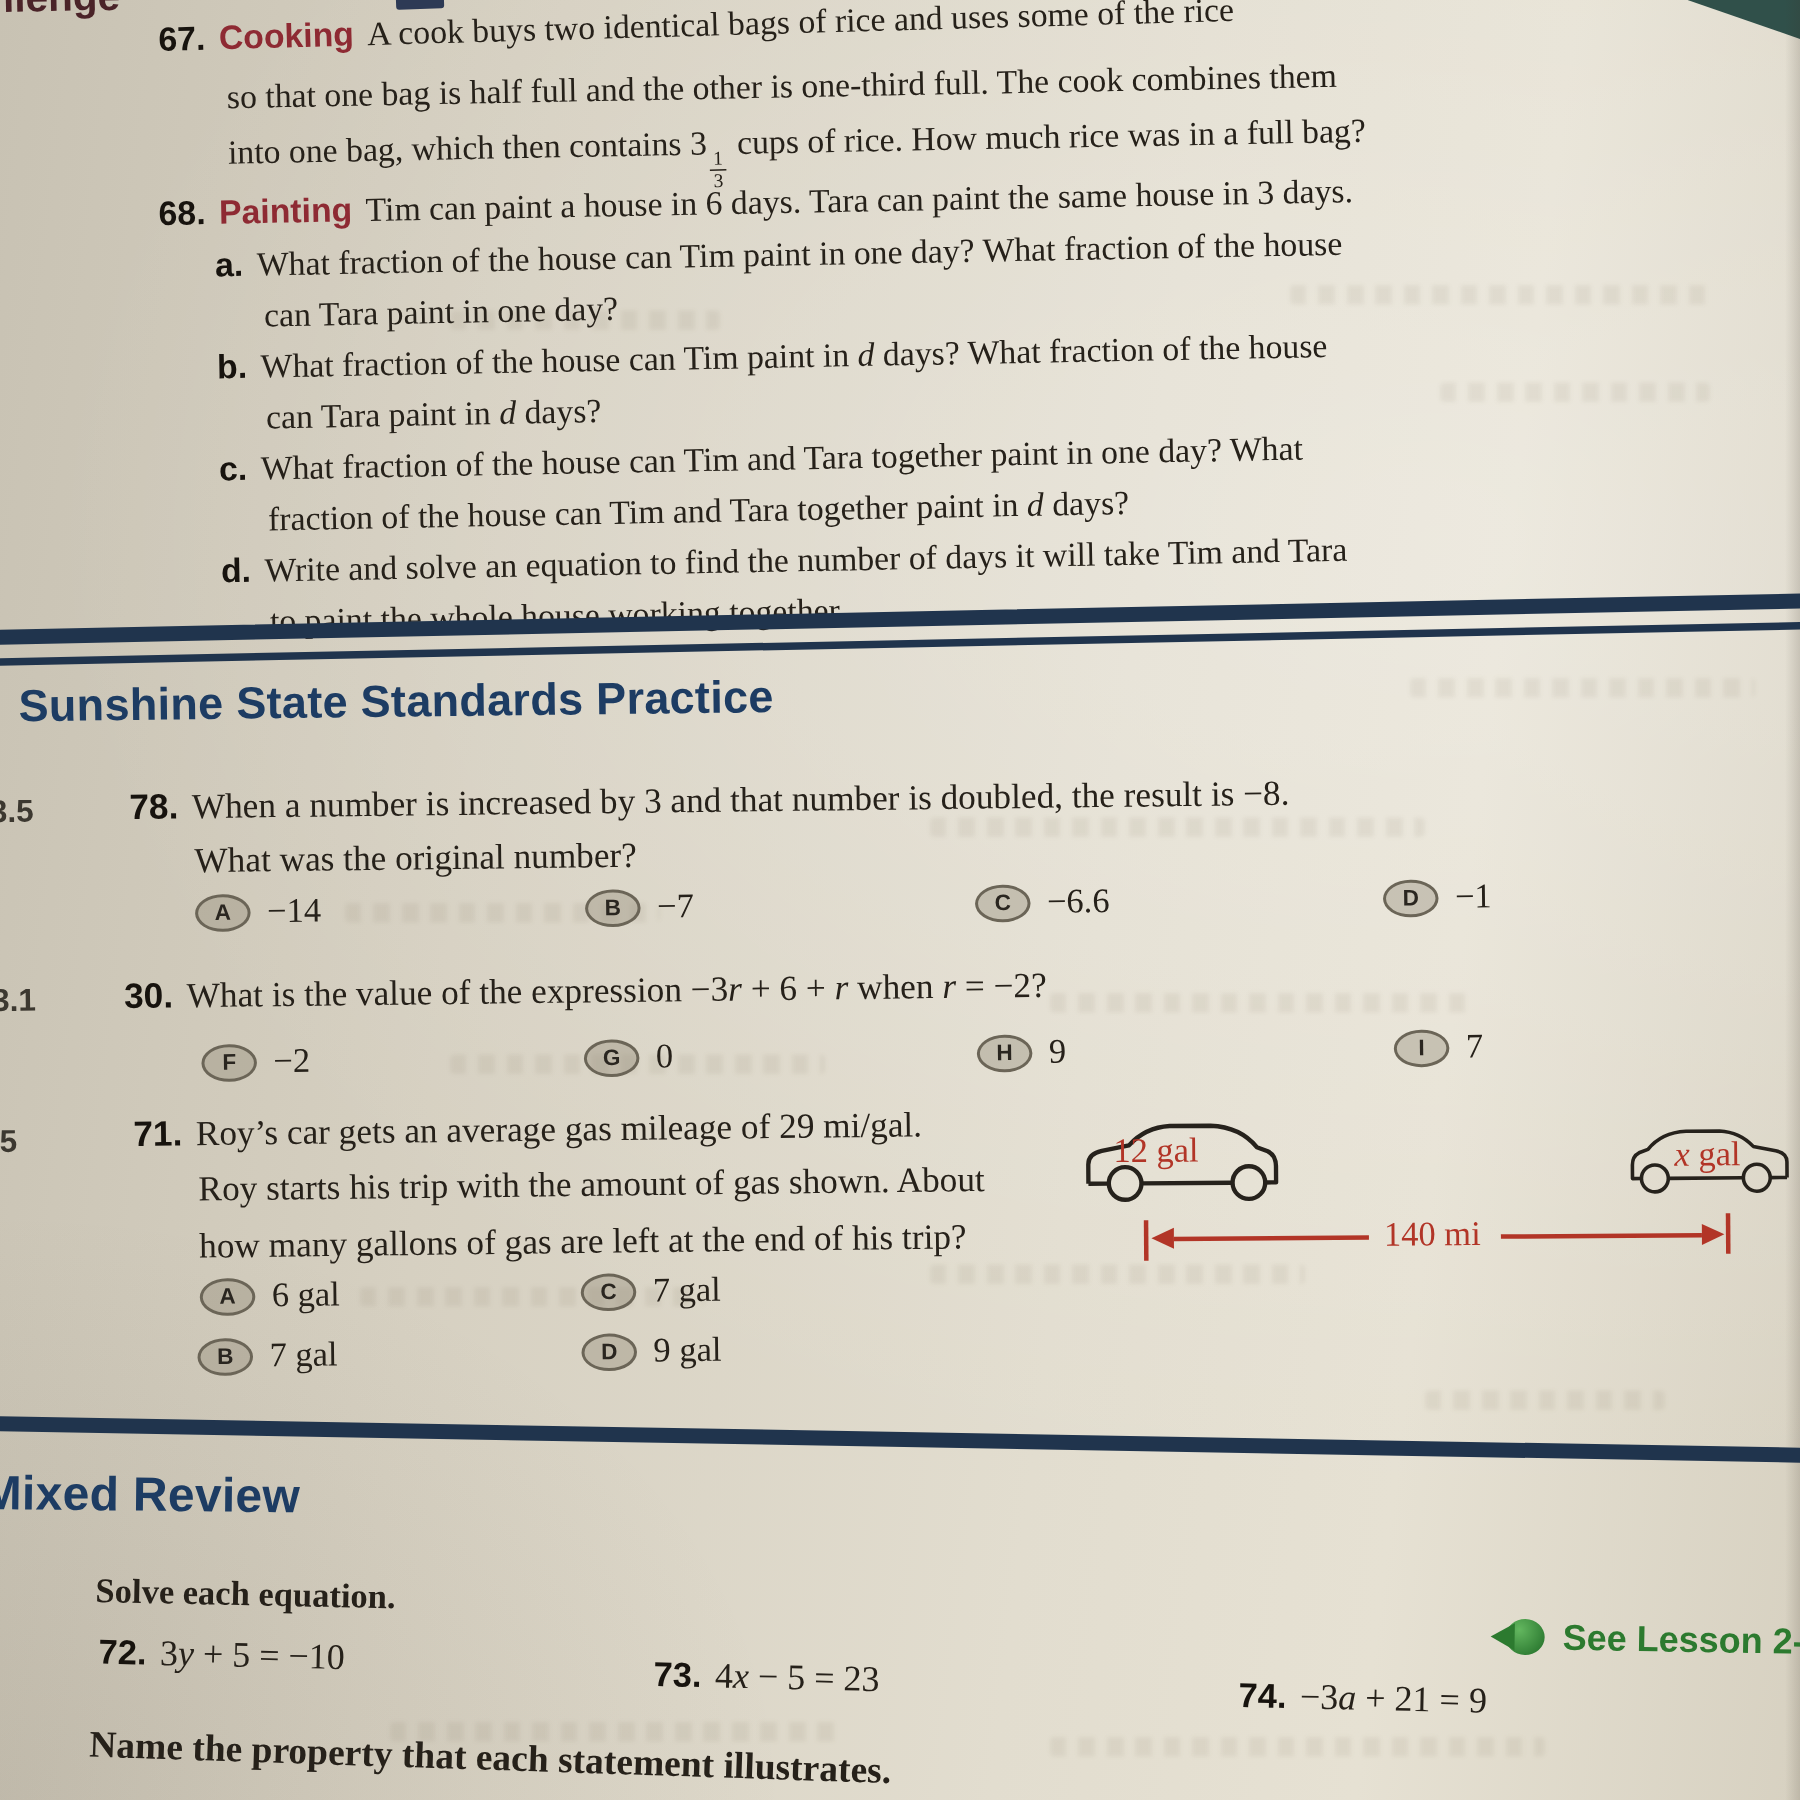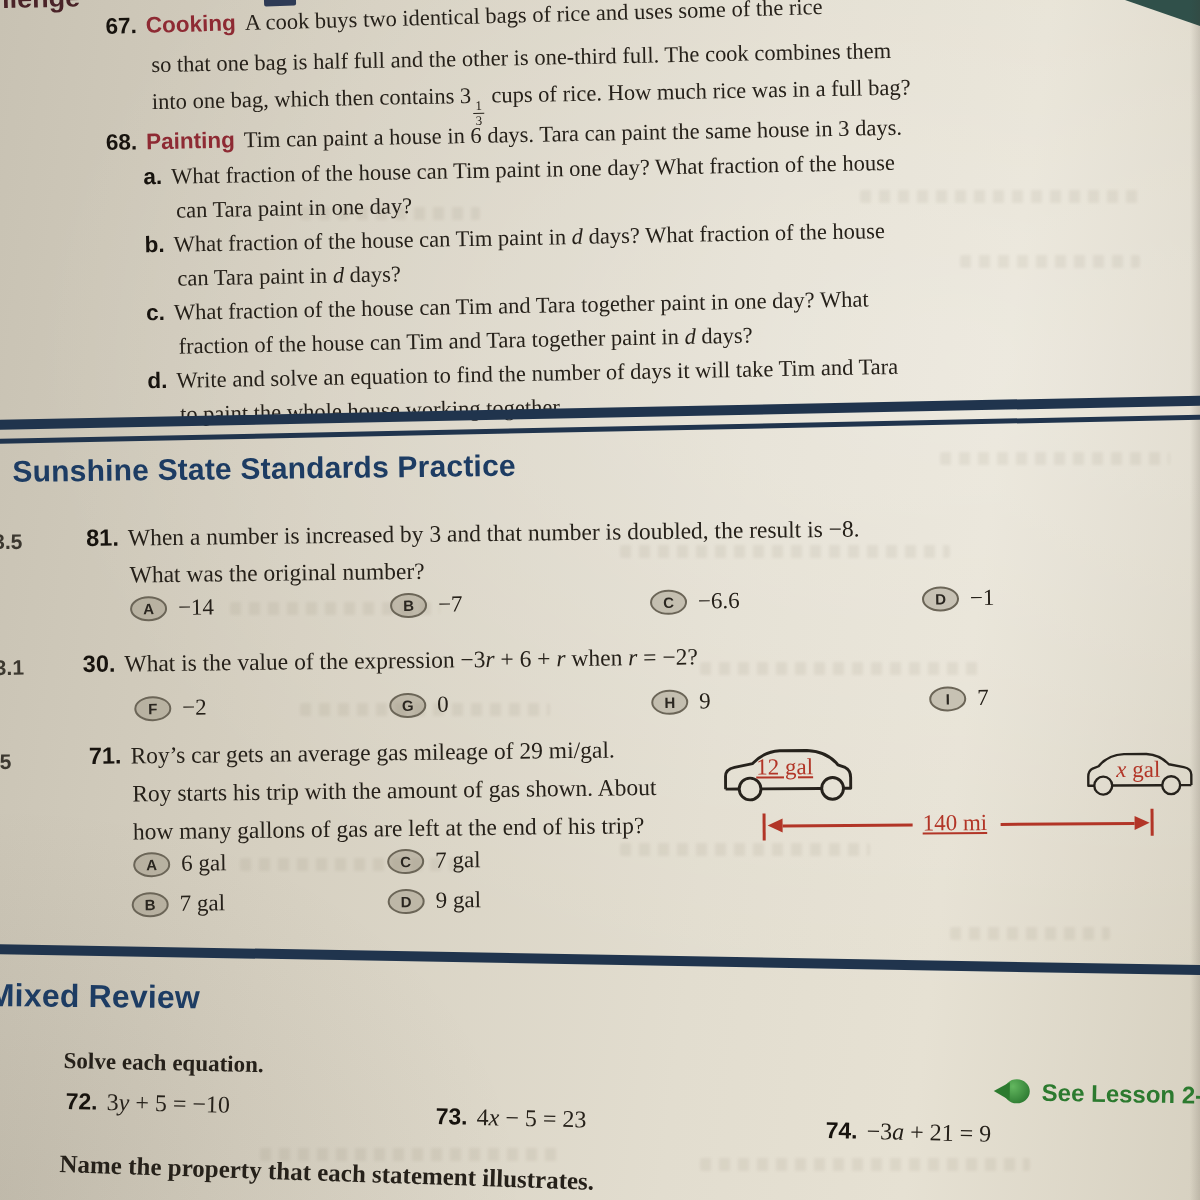--- a/index.html
+++ b/index.html
@@ -121,21 +121,21 @@
     <div class="rule" style="width:100%;height:10px;border-radius:2px;"></div>
     <div class="rule" style="width:100%;height:5px;margin-top:9px;"></div>
   </div>
 
   <div class="abs" style="left:0;top:0;width:1200px;height:940px;transform:rotate(-0.7deg);transform-origin:0 440px;">
 
     <div class="abs h1" style="left:12px;top:455px;">Sunshine State Standards Practice</div>
 
     <div class="abs code" style="left:-8px;top:530px;">3.5</div>
     <div class="abs row" style="left:85px;top:526px;">
-      <span class="num big">81.</span>
+      <span class="num big">78.</span>
       <span class="t big">When a number is increased by 3 and that number is doubled, the result is −8.</span>
     </div>
     <div class="abs t big" style="left:128px;top:563px;">What was the original number?</div>
     <div class="abs opt" style="left:128px;top:597px;">
       <span class="oval">A</span>
       <span class="optval">−14</span>
     </div>
     <div class="abs opt" style="left:388px;top:597px;">
       <span class="oval">B</span>
       <span class="optval">−7</span>
@@ -195,33 +195,33 @@
       <span class="optval">9 gal</span>
     </div>
   </div>
 
   <div class="abs" style="left:700px;top:738px;width:500px;height:115px;transform:rotate(-0.4deg);transform-origin:0 0;">
     <svg class="abs" style="left:18px;top:4px;" width="136" height="62" viewBox="0 0 150 64">
       <path d="M8 50 L8 36 Q8 28 18 26 L38 22 Q50 9 68 8 L98 8 Q120 9 132 24 L140 27 Q146 30 146 38 L146 50 L138 50 M8 50 L23 50 M47 50 L114 50" fill="none" stroke="#26221c" stroke-width="3.2" stroke-linejoin="round"></path>
       <circle cx="35" cy="50" r="12" fill="none" stroke="#26221c" stroke-width="3.2"></circle>
       <circle cx="126" cy="50" r="12" fill="none" stroke="#26221c" stroke-width="3.2"></circle>
     </svg>
-    <div class="dlabel" style="left:56px;top:17px;text-decoration:underline;">12 gal</div>
+    <div class="dlabel" style="left:42px;top:17px;">12 gal</div>
 
     <svg class="abs" style="left:385px;top:8px;transform:scaleX(-1);" width="112" height="58" viewBox="0 0 150 64">
       <path d="M8 50 L8 36 Q8 28 18 26 L38 22 Q50 9 68 8 L98 8 Q120 9 132 24 L140 27 Q146 30 146 38 L146 50 L138 50 M8 50 L23 50 M47 50 L114 50" fill="none" stroke="#26221c" stroke-width="3.2" stroke-linejoin="round"></path>
       <circle cx="35" cy="50" r="12" fill="none" stroke="#26221c" stroke-width="3.2"></circle>
       <circle cx="126" cy="50" r="12" fill="none" stroke="#26221c" stroke-width="3.2"></circle>
     </svg>
     <div class="dlabel" style="left:416px;top:22px;"><span class="var">x</span><span> gal</span></div>
 
     <div class="tick" style="left:62px;top:76px;height:27px;"></div>
     <div class="ah-l" style="left:67px;top:81px;"></div>
     <div class="aline" style="left:82px;top:87px;width:130px;"></div>
-    <div class="dlabel" style="left:222px;top:74px;text-decoration:underline;">140 mi</div>
+    <div class="dlabel" style="left:222px;top:74px;">140 mi</div>
     <div class="aline" style="left:300px;top:87px;width:134px;"></div>
     <div class="ah-r" style="left:434px;top:81px;"></div>
     <div class="tick" style="left:450px;top:74px;height:27px;"></div>
   </div>
 
   <div class="rule abs" style="left:-10px;top:944px;width:1230px;height:10px;transform:rotate(1.0deg);transform-origin:0 0;border-radius:2px;"></div>
 
   <div class="abs h1" style="left:-12px;top:977px;font-size:32px;transform:rotate(0.6deg);transform-origin:0 0;">Mixed Review</div>
 
   <div class="abs t" style="left:64px;top:1048px;font-weight:700;font-size:23px;transform:rotate(1.2deg);transform-origin:0 0;">Solve each equation.</div>

